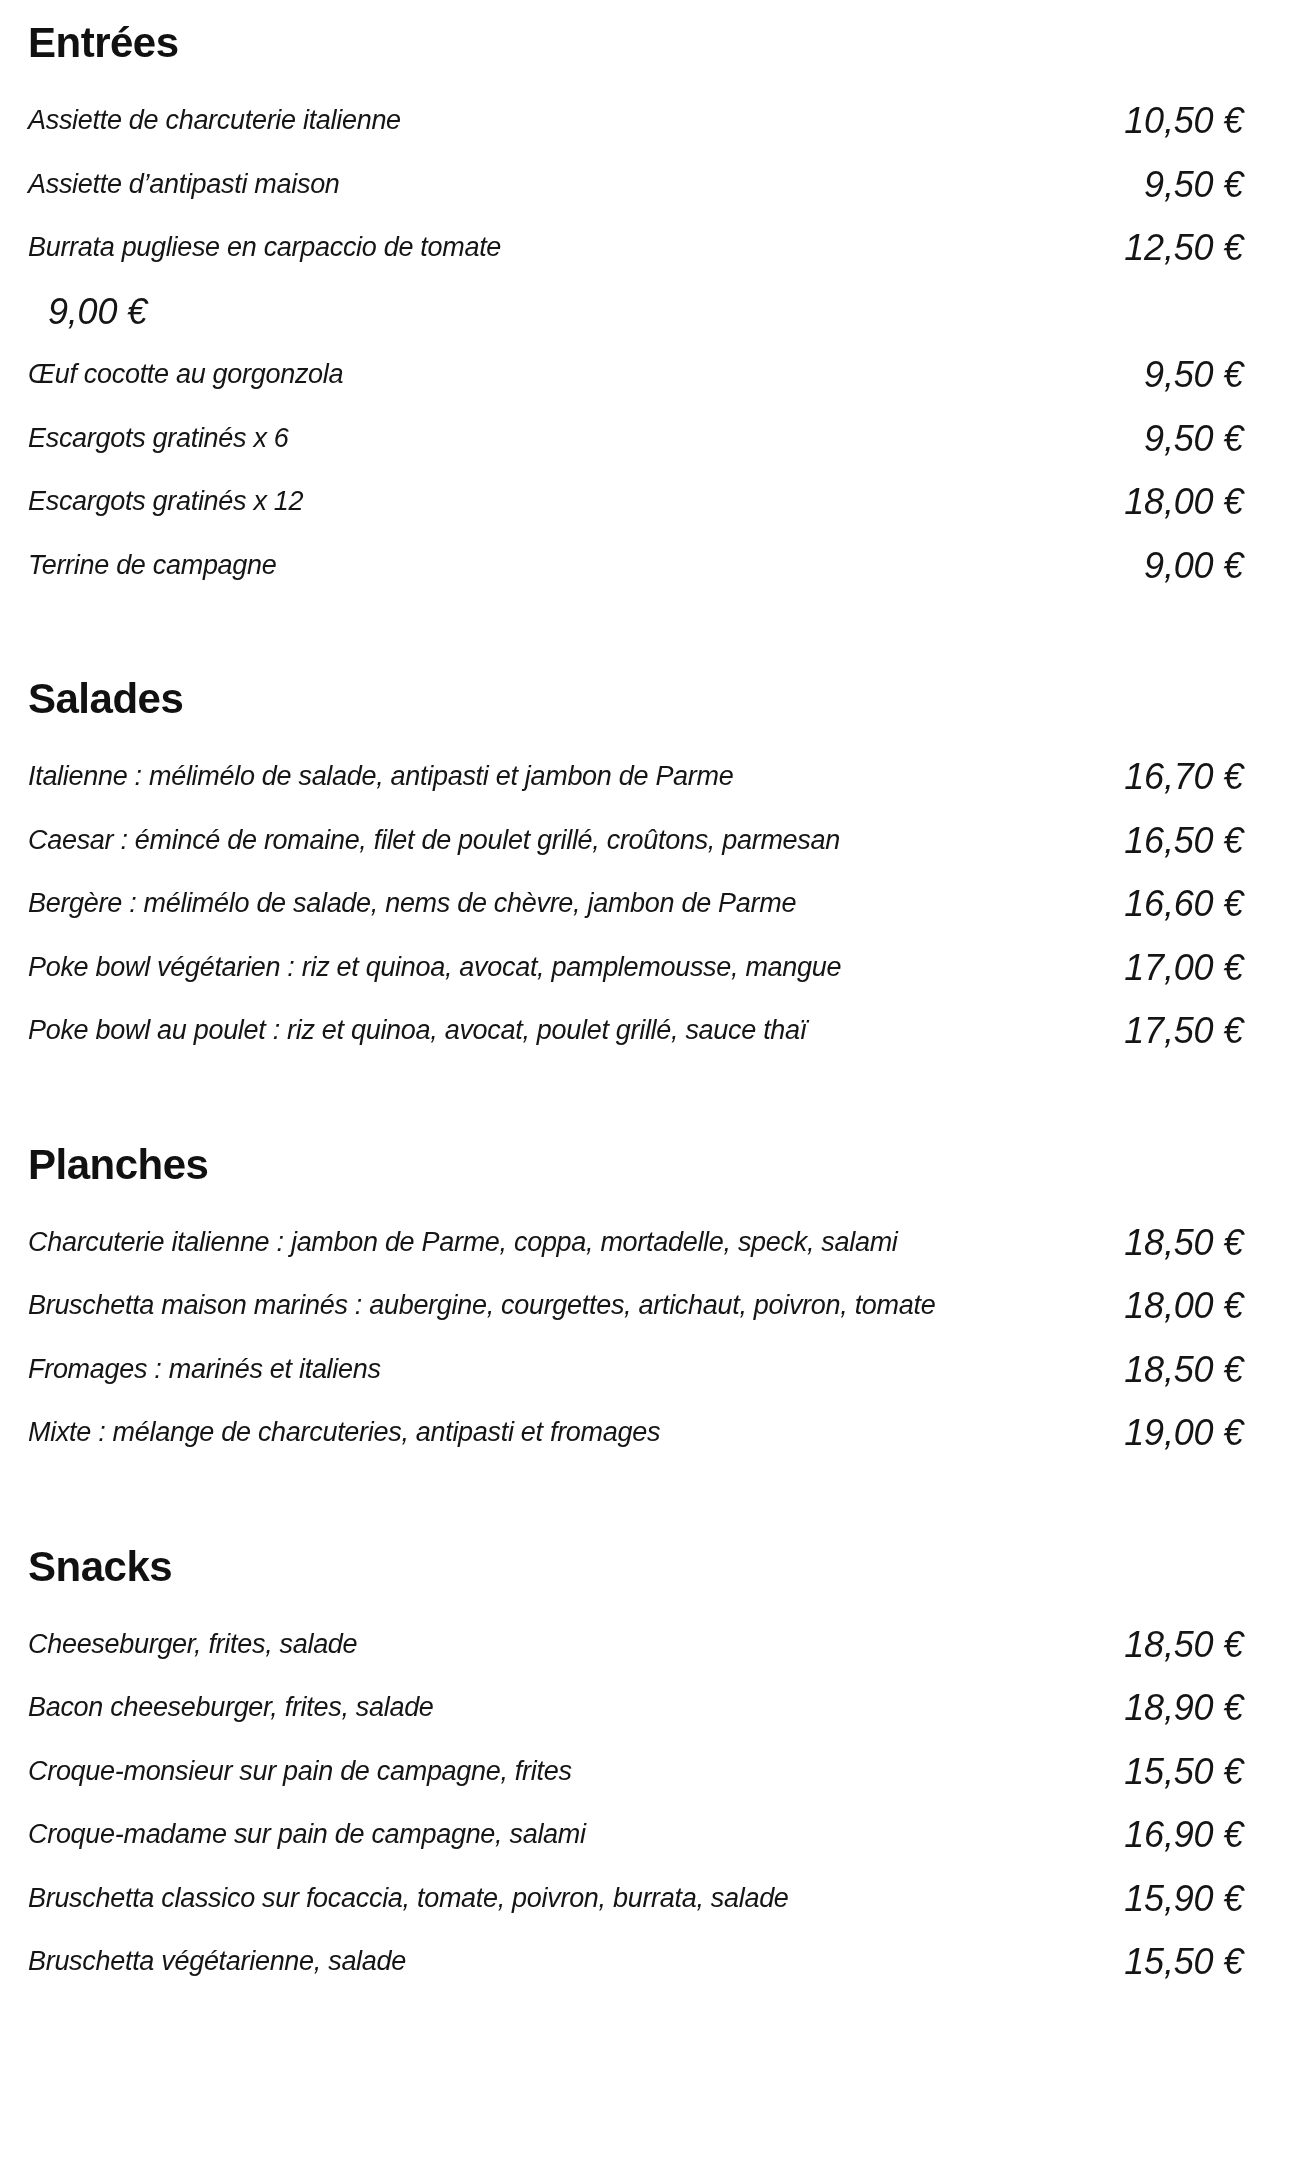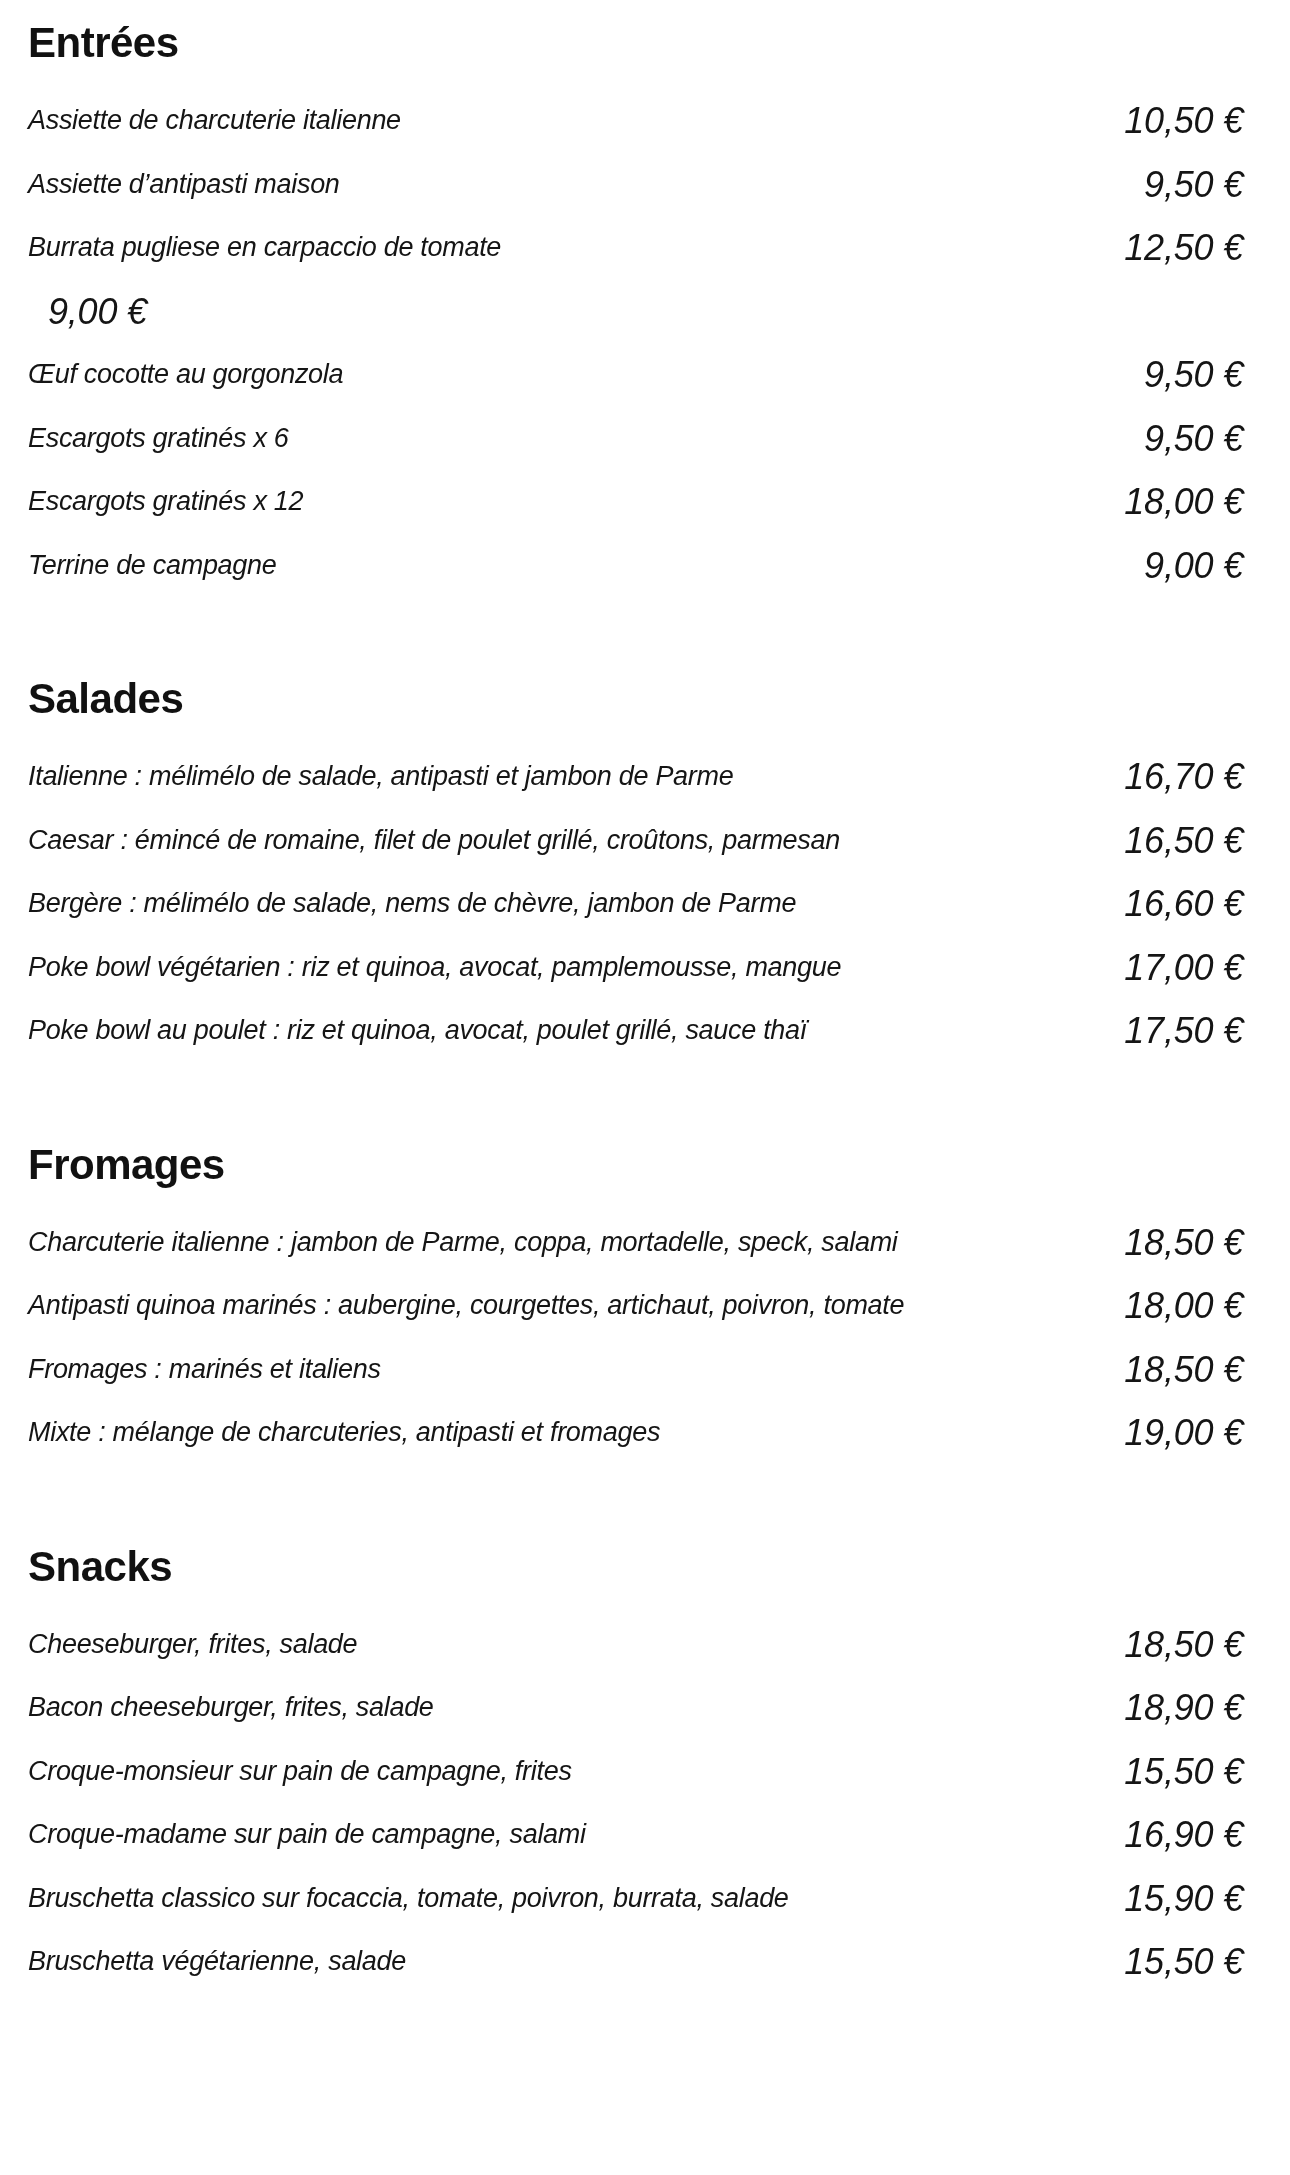--- a/index.html
+++ b/index.html
@@ -120,29 +120,29 @@
   </div>
 
   <div class="row">
     <span class="item-name">Poke bowl au poulet : riz et quinoa, avocat, poulet grillé, sauce thaï</span>
     <span class="item-price">17,50 €</span>
   </div>
 </div>
   </section>
 
   <section class="menu-section">
-    <h2 class="section-title">Fromages</h2>
+    <h2 class="section-title">Planches</h2>
     <div class="rows">
   <div class="row">
     <span class="item-name">Charcuterie italienne : jambon de Parme, coppa, mortadelle, speck, salami</span>
     <span class="item-price">18,50 €</span>
   </div>
 
   <div class="row">
-    <span class="item-name">Antipasti quinoa marinés : aubergine, courgettes, artichaut, poivron, tomate</span>
+    <span class="item-name">Bruschetta maison marinés : aubergine, courgettes, artichaut, poivron, tomate</span>
     <span class="item-price">18,00 €</span>
   </div>
 
   <div class="row">
     <span class="item-name">Fromages : marinés et italiens</span>
     <span class="item-price">18,50 €</span>
   </div>
 
   <div class="row">
     <span class="item-name">Mixte : mélange de charcuteries, antipasti et fromages</span>

